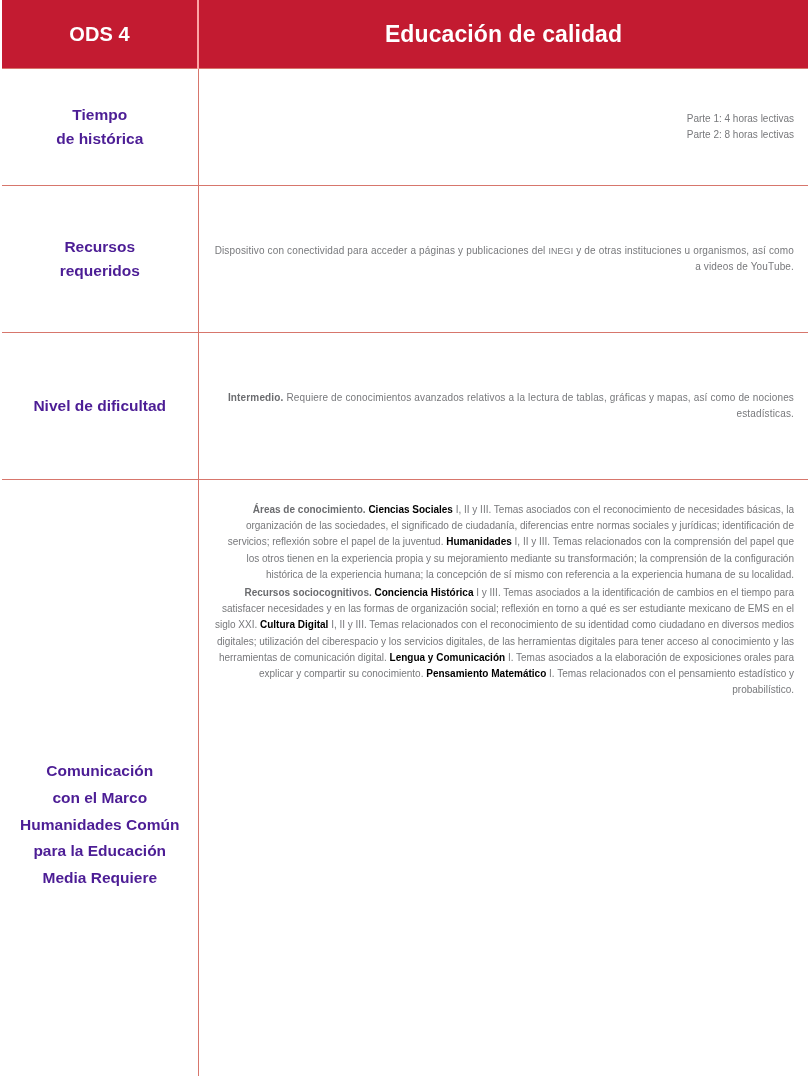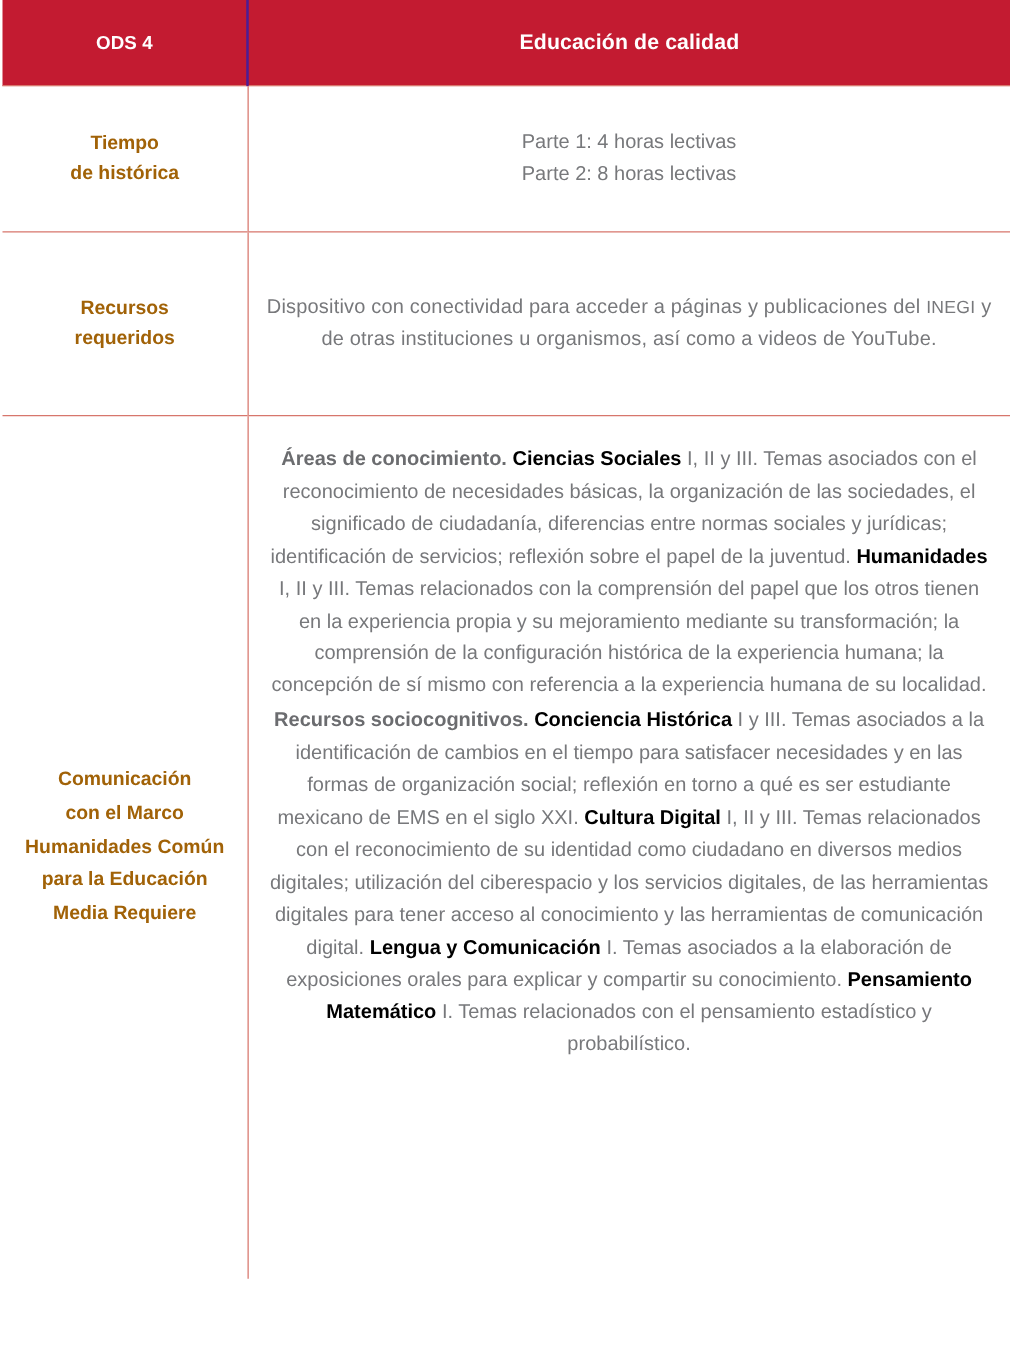--- a/index.html
+++ b/index.html
@@ -39,47 +39,47 @@
     text-align: center;
     vertical-align: middle;
     font-weight: bold;
     font-size: 16.5px;
     letter-spacing: .1px;
     padding: 0;
     height: 68px;
     border: none;
   }
   tr.header-row td.head-left {
-    border-right: 2px solid #4c1d95;
-    font-size: 15px;
+    border-right: 2px solid #fca5a5;
+    font-size: 20px;
   }
   tr.header-row td.head-right {
-    font-size: 17px;
+    font-size: 23px;
   }
 
   
   tr.body-row > td {
     border-top: 1.4px solid #D7766C;
     vertical-align: middle;
     padding: 0;
     background: #ffffff;
   }
   tr.body-row > td.label-cell {
     text-align: center;
-    color: #a16207;
+    color: #4c1d95;
     font-weight: bold;
     font-size: 15.5px;
     line-height: 1.52;
     padding: 6px 10px;
     border-right: 1.4px solid #D7766C;
   }
   tr.body-row > td.value-cell {
-    text-align: center;
+    text-align: right;
     color: #77787B;
-    font-size: 16px;
+    font-size: 10px;
     line-height: 1.62;
     padding: 14px 14px 14px 14px;
   }
 
   tr.body-row.r-tiempo > td { height: 88px; }
   tr.body-row.r-recursos > td { height: 118px; }
   tr.body-row.r-nivel > td { height: 118px; }
   tr.body-row.r-vinculacion > td { height: 654px; }
   tr.body-row.r-vinculacion > td { vertical-align: top; }
   tr.body-row.r-vinculacion > td.label-cell {
@@ -132,20 +132,28 @@
       <tr class="body-row r-recursos">
         <td class="label-cell">
           <span class="line">Recursos</span>
           <span class="line">requeridos</span>
         </td>
         <td class="value-cell val-wide">
           <span>Dispositivo con conectividad para acceder a páginas y publicaciones del </span><span class="smallcaps">INEGI</span><span> y de otras instituciones u organismos, así como a videos de YouTube.</span>
         </td>
       </tr>
 
+      <tr class="body-row r-nivel">
+        <td class="label-cell">
+          <span class="line">Nivel de dificultad</span>
+        </td>
+        <td class="value-cell val-wide">
+          <span class="b-dark">Intermedio.</span><span> Requiere de conocimientos avanzados relativos a la lectura de tablas, gráficas y mapas, así como de nociones estadísticas.</span>
+        </td>
+      </tr>
 
       <tr class="body-row r-vinculacion">
         <td class="label-cell">
           <span class="line">Comunicación</span>
           <span class="line">con el Marco</span>
           <span class="line">Humanidades Común</span>
           <span class="line">para la Educación</span>
           <span class="line">Media Requiere</span>
         </td>
         <td class="value-cell val-dense">

